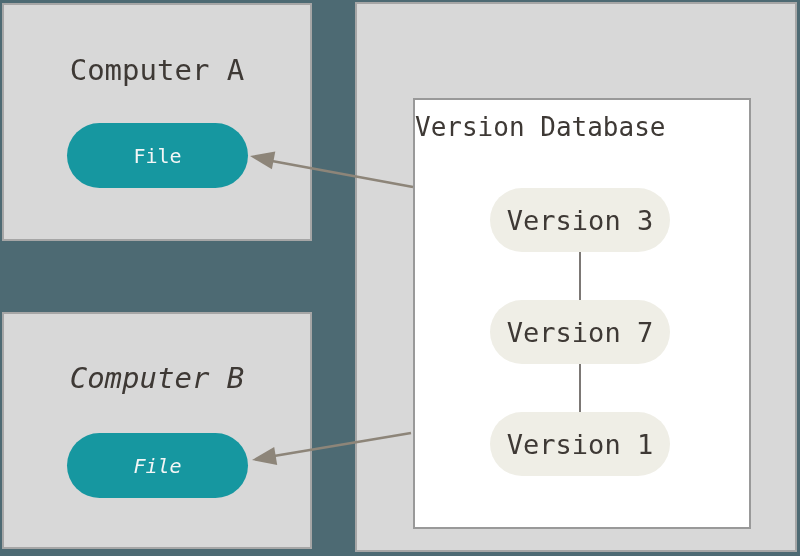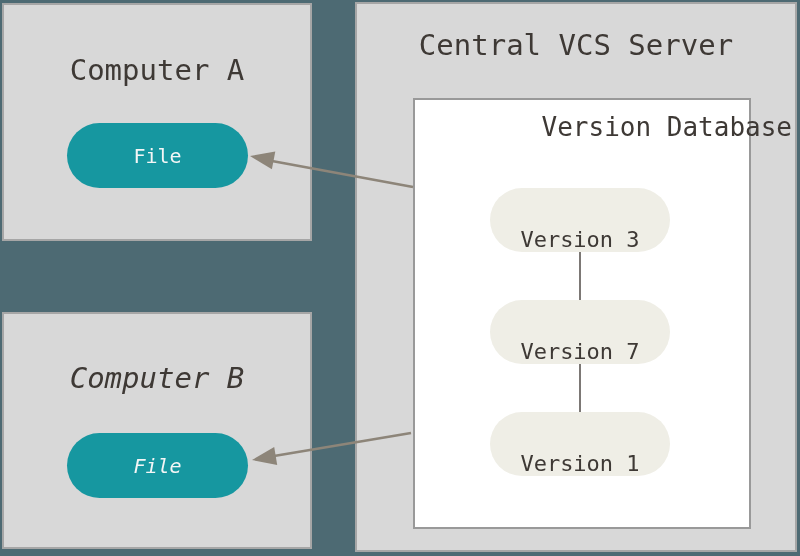--- a/index.html
+++ b/index.html
@@ -47,36 +47,35 @@
     position: absolute;
     left: 56px; top: 94px;
     width: 338px; height: 431px;
     background: var(--db-fill, #ffffff);
     border: 2px solid var(--db-border, #999999);
     box-sizing: border-box;
   }
   #version-db .db-title {
     position: absolute;
     left: 0; top: 12px; width: 100%;
-    text-align: right;
+    text-align: left;
     color: var(--text-dark, #3e3935);
     font-size: 26px;
     line-height: 30px;
     white-space: nowrap;
-    padding-left: 43px;
   }
   .version-pill {
     position: absolute;
     left: 75px;
     width: 180px; height: 64px;
     border-radius: 32px;
     background: var(--version-pill, #efeee6);
     color: var(--text-dark, #3e3935);
-    display: flex; align-items: flex-end; justify-content: center;
-    font-size: 22px;
+    display: flex; align-items: center; justify-content: center;
+    font-size: 27px;
   }
   .version-pill.v3 { top: 88px; }
   .version-pill.v2 { top: 200px; }
   .version-pill.v1 { top: 312px; }
   .version-connector {
     position: absolute;
     left: 164px;
     width: 2px;
     background: var(--connector, #7c7875);
   }
@@ -100,21 +99,20 @@
 </div>
 
 <div class="panel" id="computer-b">
   <div class="panel-title">Computer B</div>
   <div class="file-pill">
     <span>File</span>
   </div>
 </div>
 
 <div class="panel" id="server">
-  <div class="panel-title">Central VCS Server</div>
   <div id="version-db">
     <div class="db-title">Version Database</div>
     <div class="version-pill v3">
       <span>Version 3</span>
     </div>
     <div class="version-connector c32"></div>
     <div class="version-pill v2">
       <span>Version 7</span>
     </div>
     <div class="version-connector c21"></div>

